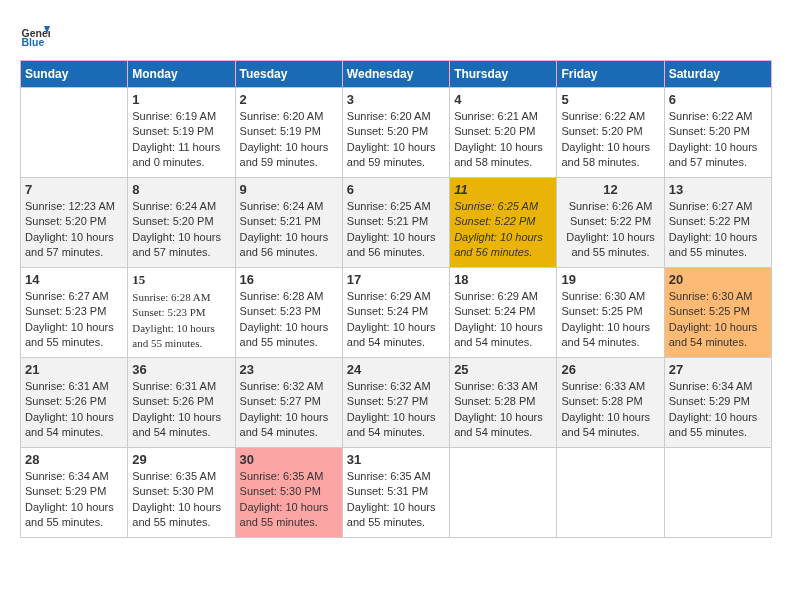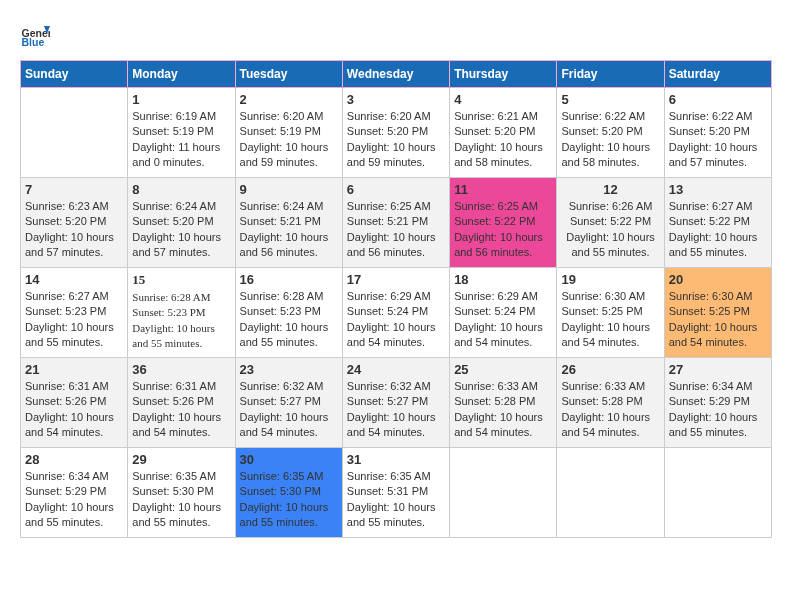--- a/index.html
+++ b/index.html
@@ -161,21 +161,21 @@
             <span>Sunrise: 6:22 AM</span><br>
             <span>Sunset: 5:20 PM</span><br>
             <span>Daylight: 10 hours and 57 minutes.</span>
           </div>
         </td>
       </tr>
       <tr>
         <td style="background-color: rgb(242, 242, 242);">
           <span class="day-number">7</span>
           <div class="day-info">
-            <span>Sunrise: 6:23 AM</span><br>
+            <span>Sunrise: 12:23 AM</span><br>
             <span>Sunset: 5:20 PM</span><br>
             <span>Daylight: 10 hours and 57 minutes.</span>
           </div>
         </td>
         <td style="background-color: rgb(242, 242, 242);">
           <span class="day-number">8</span>
           <div class="day-info">
             <span>Sunrise: 6:24 AM</span><br>
             <span>Sunset: 5:20 PM</span><br>
             <span>Daylight: 10 hours and 57 minutes.</span>
@@ -190,21 +190,21 @@
           </div>
         </td>
         <td style="background-color: rgb(242, 242, 242);">
           <span class="day-number">6</span>
           <div class="day-info">
             <span>Sunrise: 6:25 AM</span><br>
             <span>Sunset: 5:21 PM</span><br>
             <span>Daylight: 10 hours and 56 minutes.</span>
           </div>
         </td>
-        <td style="background-color: #ec4899;">
+        <td style="background-color: #eab308; font-style: italic;">
           <span class="day-number">11</span>
           <div class="day-info">
             <span>Sunrise: 6:25 AM</span><br>
             <span>Sunset: 5:22 PM</span><br>
             <span>Daylight: 10 hours and 56 minutes.</span>
           </div>
         </td>
         <td style="background-color: rgb(242, 242, 242); text-align: center;">
           <span class="day-number">12</span>
           <div class="day-info">
@@ -348,21 +348,21 @@
           </div>
         </td>
         <td style="background-color: rgb(255, 255, 255);">
           <span class="day-number">29</span>
           <div class="day-info">
             <span>Sunrise: 6:35 AM</span><br>
             <span>Sunset: 5:30 PM</span><br>
             <span>Daylight: 10 hours and 55 minutes.</span>
           </div>
         </td>
-        <td style="background-color: #3b82f6;">
+        <td style="background-color: #fca5a5;">
           <span class="day-number">30</span>
           <div class="day-info">
             <span>Sunrise: 6:35 AM</span><br>
             <span>Sunset: 5:30 PM</span><br>
             <span>Daylight: 10 hours and 55 minutes.</span>
           </div>
         </td>
         <td style="background-color: rgb(255, 255, 255);">
           <span class="day-number">31</span>
           <div class="day-info">

